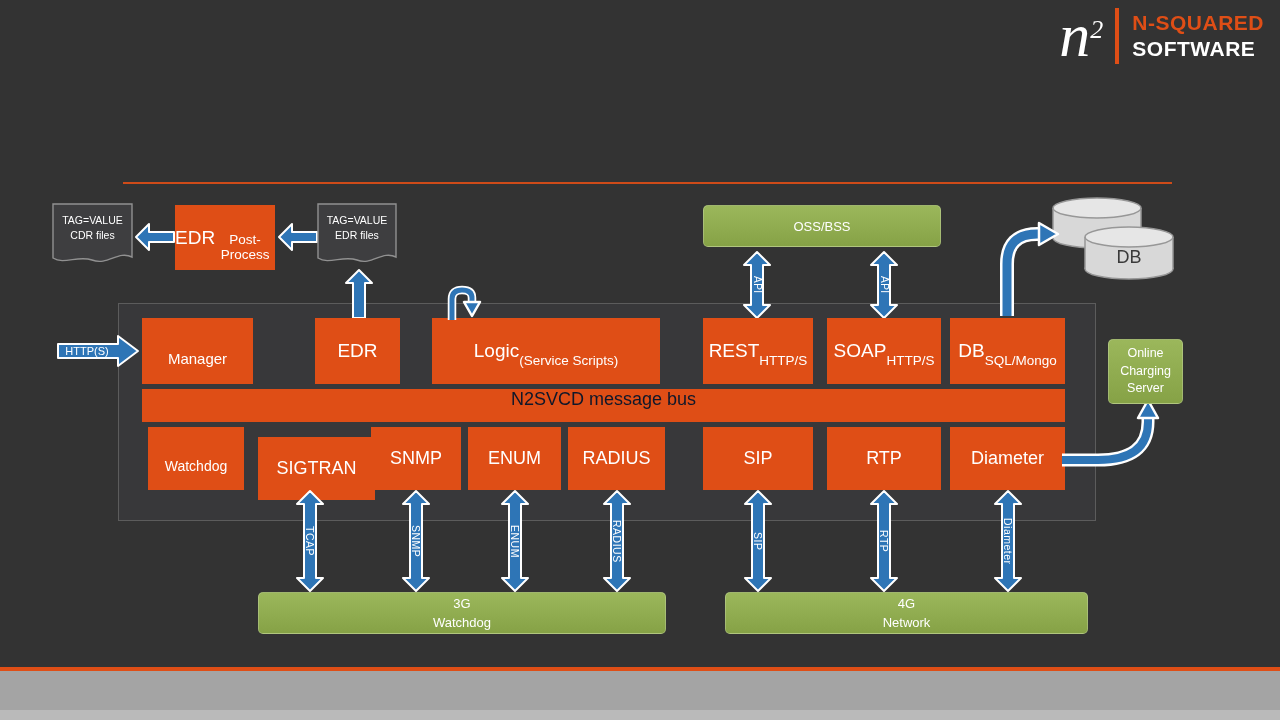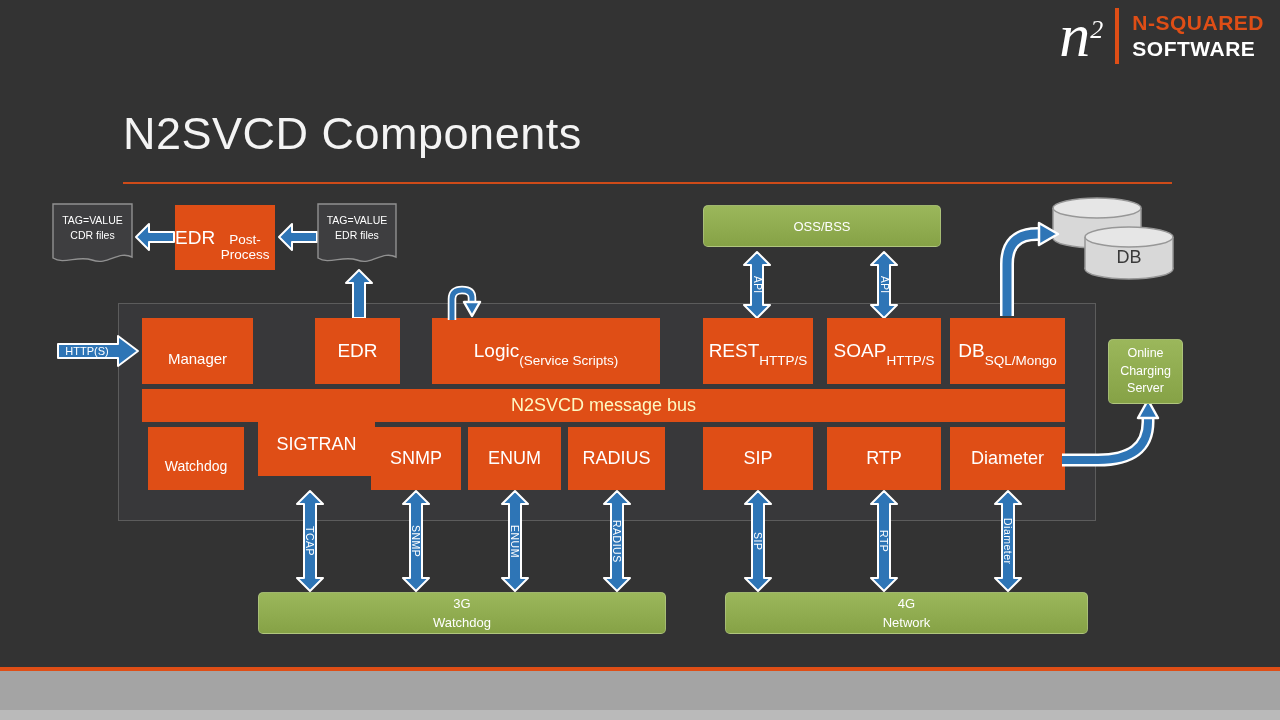--- a/index.html
+++ b/index.html
@@ -31,21 +31,21 @@
   .orange-box{position:absolute;background:var(--accent-orange,#DF4E16);color:#fff;display:flex;align-items:center;justify-content:center;text-align:center;}
   .obox-title{font-size:19px;}
   .obox-title.sm{font-size:15px;margin-top:14px;}
   .obox-sub{font-size:13.5px;margin-top:19px;}
   .green-box{position:absolute;background:linear-gradient(#9BB75B,#86A246);border:1px solid rgba(255,255,255,0.22);border-radius:5px;color:#fff;display:flex;align-items:center;justify-content:center;text-align:center;}
   .adapter .obox-title{font-size:18px;}
   .adapter .obox-title.sm{font-size:14px;}
 
   
   #core-container{position:absolute;left:118px;top:303px;width:978px;height:218px;background:#38383A;border:1px solid #5C5C5C;}
-  #bus{position:absolute;left:142px;top:389px;width:923px;height:33px;background:var(--accent-orange,#DF4E16);color:#fef9c3;display:flex;align-items:center;justify-content:center;font-size:18px;}
+  #bus{position:absolute;left:142px;top:389px;width:923px;height:33px;background:var(--accent-orange,#DF4E16);color:#0f172a;display:flex;align-items:flex-start;justify-content:center;font-size:18px;}
 
   
   .doc{position:absolute;}
   .doc-label{position:absolute;left:0;top:10px;width:100%;text-align:center;color:#fff;font-size:10.5px;line-height:1.4;}
 
   
   .blue-shape{fill:var(--arrow-blue,#2E75B6);stroke:#fff;stroke-width:2;stroke-linejoin:round;}
   .varrow{position:absolute;width:30px;}
   .varrow svg{display:block;overflow:visible;}
   .varrow-label{position:absolute;left:0;top:0;width:100%;height:100%;display:flex;align-items:center;justify-content:center;writing-mode:vertical-rl;color:#fff;font-size:10.5px;letter-spacing:0.5px;}
@@ -76,21 +76,20 @@
 
   <div id="logo">
     <span class="mark"><span>n</span><span class="exp">2</span></span>
     <span class="divider"></span>
     <span class="brand">
       <span class="l1">N-SQUARED</span>
       <span class="l2">SOFTWARE</span>
     </span>
   </div>
 
-  <h1 id="page-title">N2SVCD Components</h1>
   <div id="title-rule"></div>
 
   <div class="doc" style="left:52px;top:203px;width:81px;height:65px">
     <svg width="81" height="65" viewBox="0 0 81 65">
       <path d="M1,1 L80,1 L80,54 C66,47 56,63 40,57 C26,52 12,62 1,55 Z" fill="#3E3E40" stroke="#919191" stroke-width="1.4"></path>
     </svg>
     <div class="doc-label preline">TAG=VALUE
 CDR files</div>
   </div>
 
@@ -188,21 +187,21 @@
     <span class="obox-sub">SQL/Mongo</span>
   </div>
 
   <div id="bus">
     <span>N2SVCD message bus</span>
   </div>
 
   <div class="orange-box adapter" style="left:148px;top:427px;width:96px;height:63px">
     <span class="obox-title sm">Watchdog</span>
   </div>
-  <div class="orange-box adapter" style="left:258px;top:413px;width:117px;height:63px">
+  <div class="orange-box adapter" style="left:258px;top:437px;width:117px;height:63px">
     <span class="obox-title">SIGTRAN</span>
   </div>
   <div class="orange-box adapter" style="left:371px;top:427px;width:90px;height:63px">
     <span class="obox-title">SNMP</span>
   </div>
   <div class="orange-box adapter" style="left:468px;top:427px;width:93px;height:63px">
     <span class="obox-title">ENUM</span>
   </div>
   <div class="orange-box adapter" style="left:568px;top:427px;width:97px;height:63px">
     <span class="obox-title">RADIUS</span>

